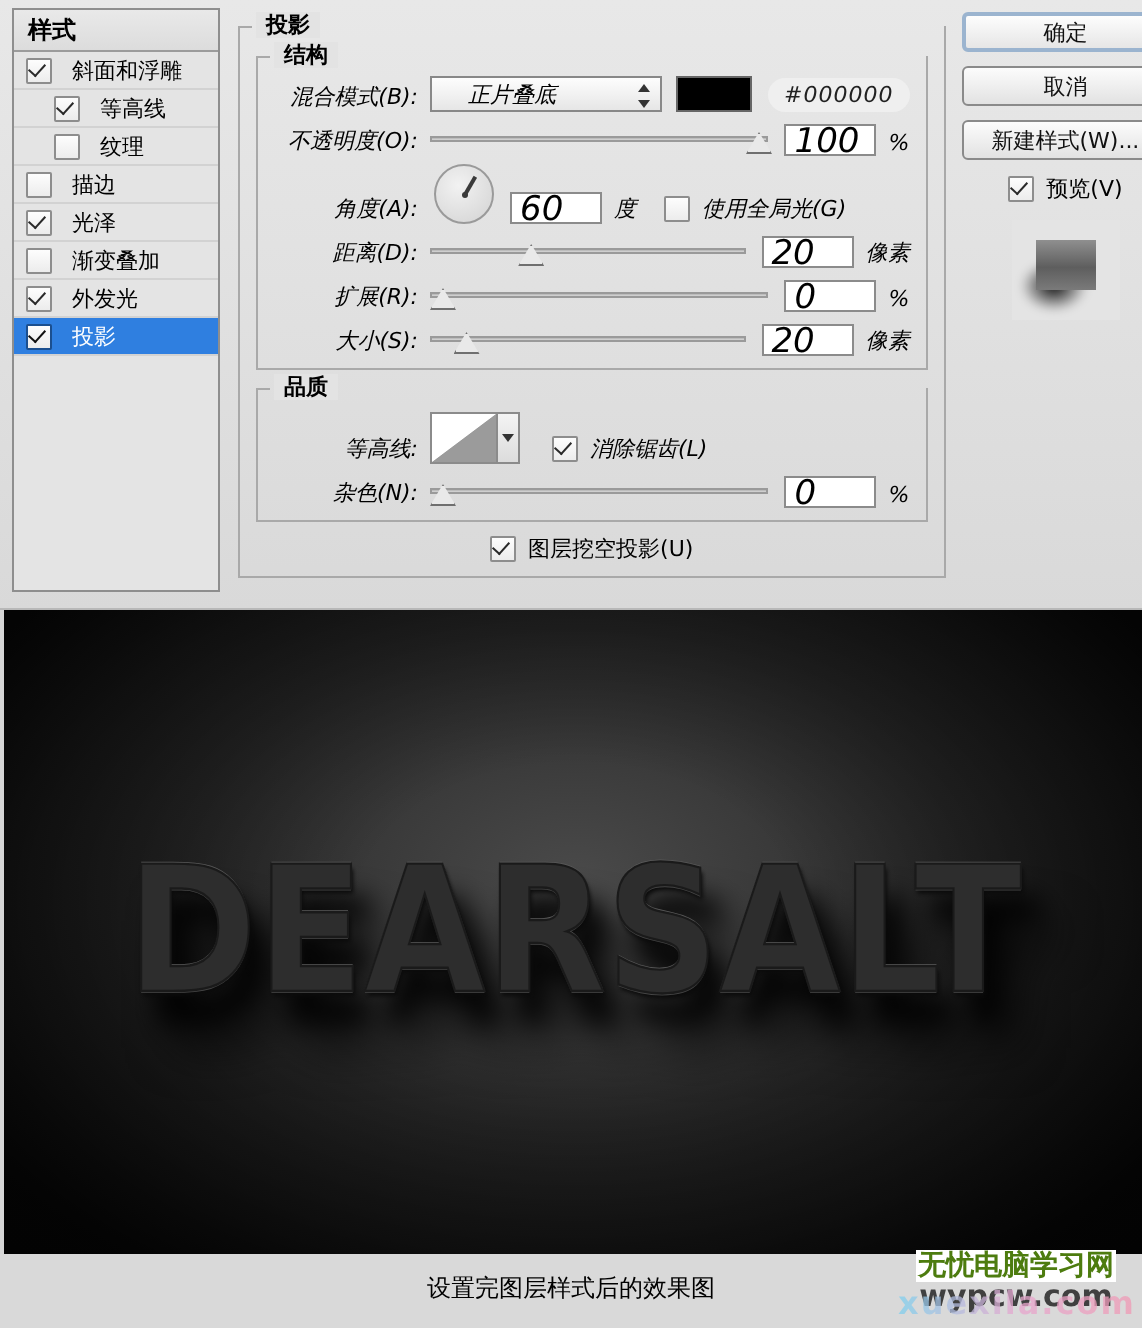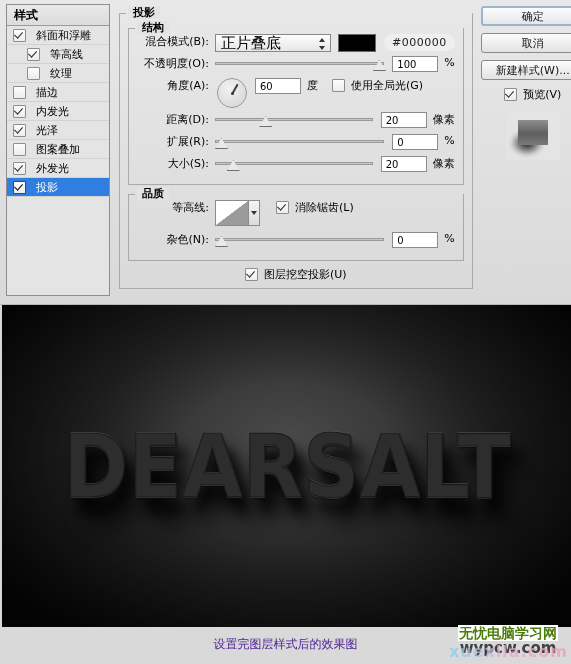--- a/index.html
+++ b/index.html
@@ -89,34 +89,34 @@
   .fieldset:before{left:0;width:6px;}
   .legend{
     position:absolute;top:-7px;left:8px;
     background:#e3e3e3;
     padding:0 5px;
     font-size:11px;font-weight:bold;
     line-height:13px;
   }
   .fs-inner{}
 
-  .row{display:flex;align-items:flex-start;height:22px;}
+  .row{display:flex;align-items:flex-end;height:22px;font-style:italic;}
   .row .rlabel{
     width:72px;flex:0 0 72px;
     text-align:right;
     padding-right:6px;
     font-size:11px;
     white-space:nowrap;
   }
 
   .num{
     width:46px;height:16px;
     border:1px solid #8b8b8b;
     background:#fff;
-    font-size:10px;
+    font-size:17px;
     line-height:16px;
     padding:0 4px;
     box-sizing:border-box;
     color:#000;
   }
   .unit{margin-left:6px;font-size:11px;}
 
   .slider{
     flex:1 1 auto;
     height:16px;position:relative;
@@ -136,22 +136,22 @@
     border:1px solid #6f6f6f;
     clip-path:polygon(50% 0,100% 100%,0 100%);
   }
 
   
   .select{
     width:116px;height:18px;
     border:1px solid #888;
     background:linear-gradient(#fdfdfd,#e6e6e6);
     display:flex;align-items:center;
-    font-size:15px;
-    padding-left:5px;
+    font-size:11px;
+    padding-left:18px;
     box-sizing:border-box;
     position:relative;
   }
   .select .arrows{
     position:absolute;right:4px;top:3px;
     width:7px;height:12px;
     display:flex;flex-direction:column;justify-content:space-between;
   }
   .ar-up,.ar-dn{width:0;height:0;border-left:3.5px solid transparent;border-right:3.5px solid transparent;}
   .ar-up{border-bottom:4px solid #333;}
@@ -317,21 +317,21 @@
 
   
   .caption-area{
     position:absolute;left:0;top:627px;width:571px;height:37px;
     background:#d9d9d9;
   }
   .caption{
     position:absolute;left:0;right:0;top:9px;
     text-align:center;
     font-size:12px;
-    color:#4c1d95;
+    color:#000000;
   }
   .watermark{
     position:absolute;right:4px;top:-2px;
     width:118px;height:40px;
     text-align:center;
   }
   .wm-cn{
     font-size:14px;font-weight:bold;color:#4d7c0f;
     letter-spacing:0px;line-height:16px;
     background:#fff;
@@ -375,29 +375,25 @@
           <li class="eff indent">
             <span class="cb"></span>
             <span class="lbl">纹理</span>
           </li>
           <li class="eff">
             <span class="cb"></span>
             <span class="lbl">描边</span>
           </li>
           <li class="eff">
             <span class="cb on"></span>
-            <span class="lbl">内发光</span>
-          </li>
-          <li class="eff">
-            <span class="cb on"></span>
             <span class="lbl">光泽</span>
           </li>
           <li class="eff">
             <span class="cb"></span>
-            <span class="lbl">图案叠加</span>
+            <span class="lbl">渐变叠加</span>
           </li>
           <li class="eff">
             <span class="cb on"></span>
             <span class="lbl">外发光</span>
           </li>
           <li class="eff sel">
             <span class="cb on"></span>
             <span class="lbl">投影</span>
           </li>
         </ul>

